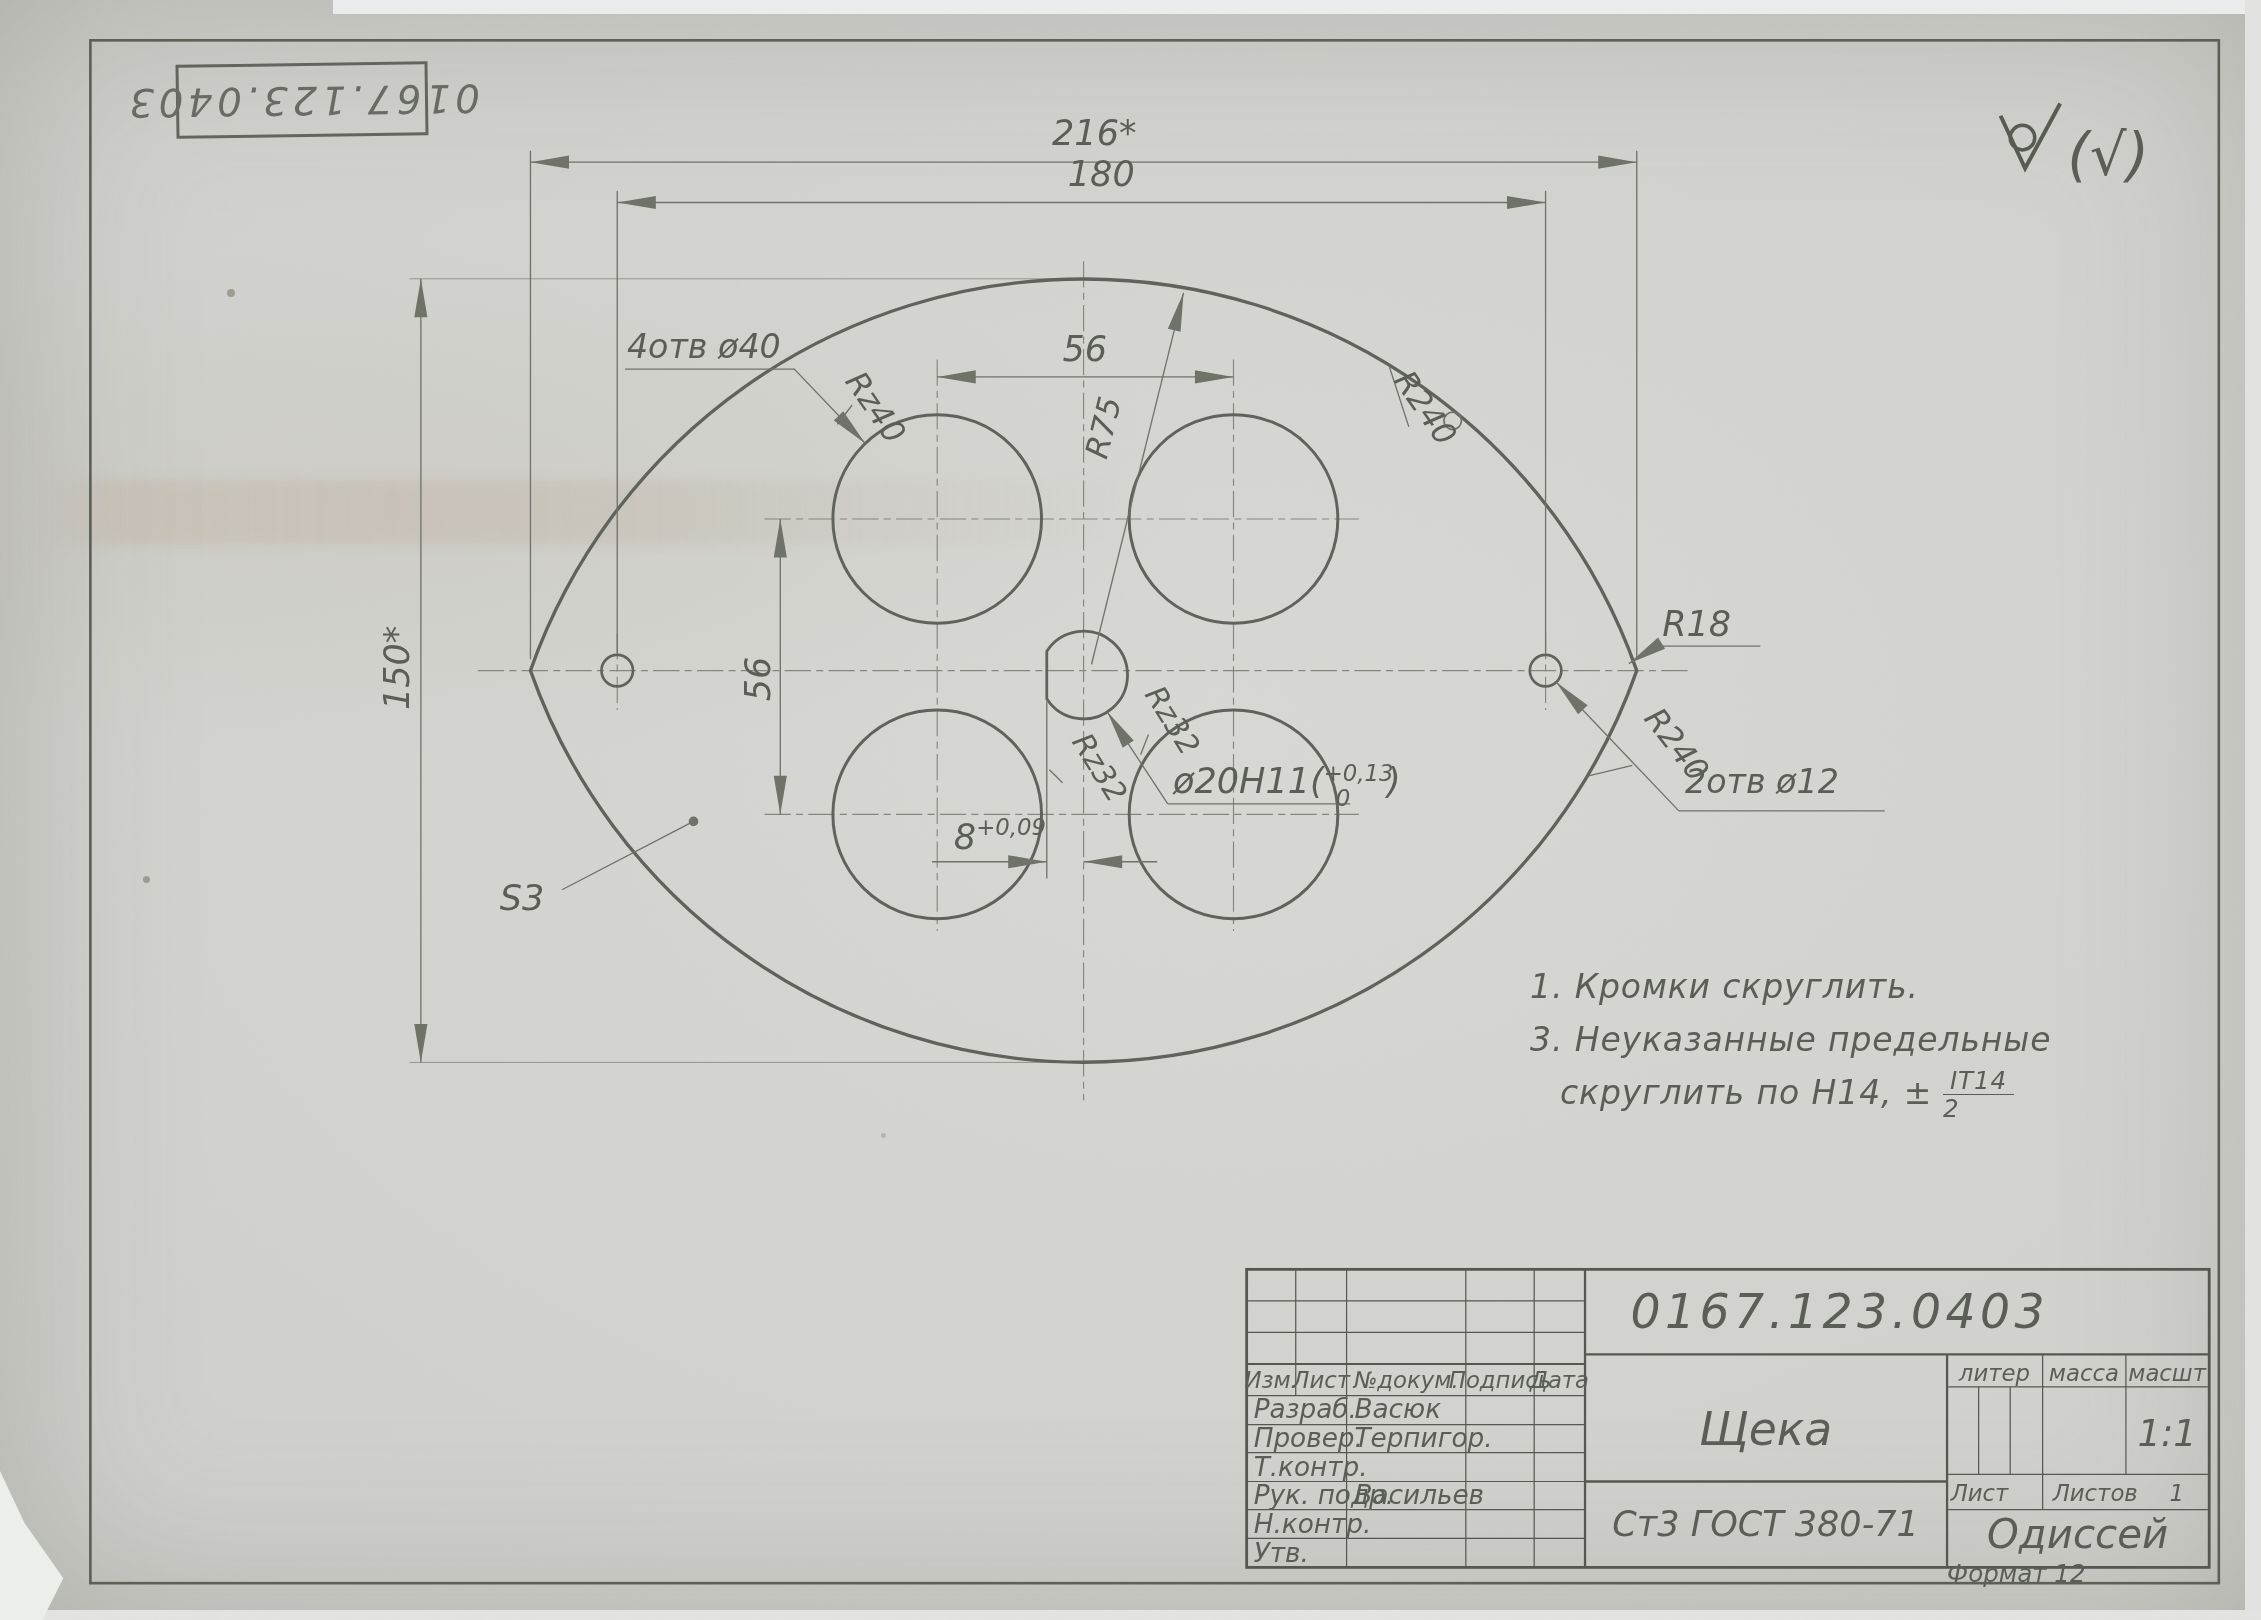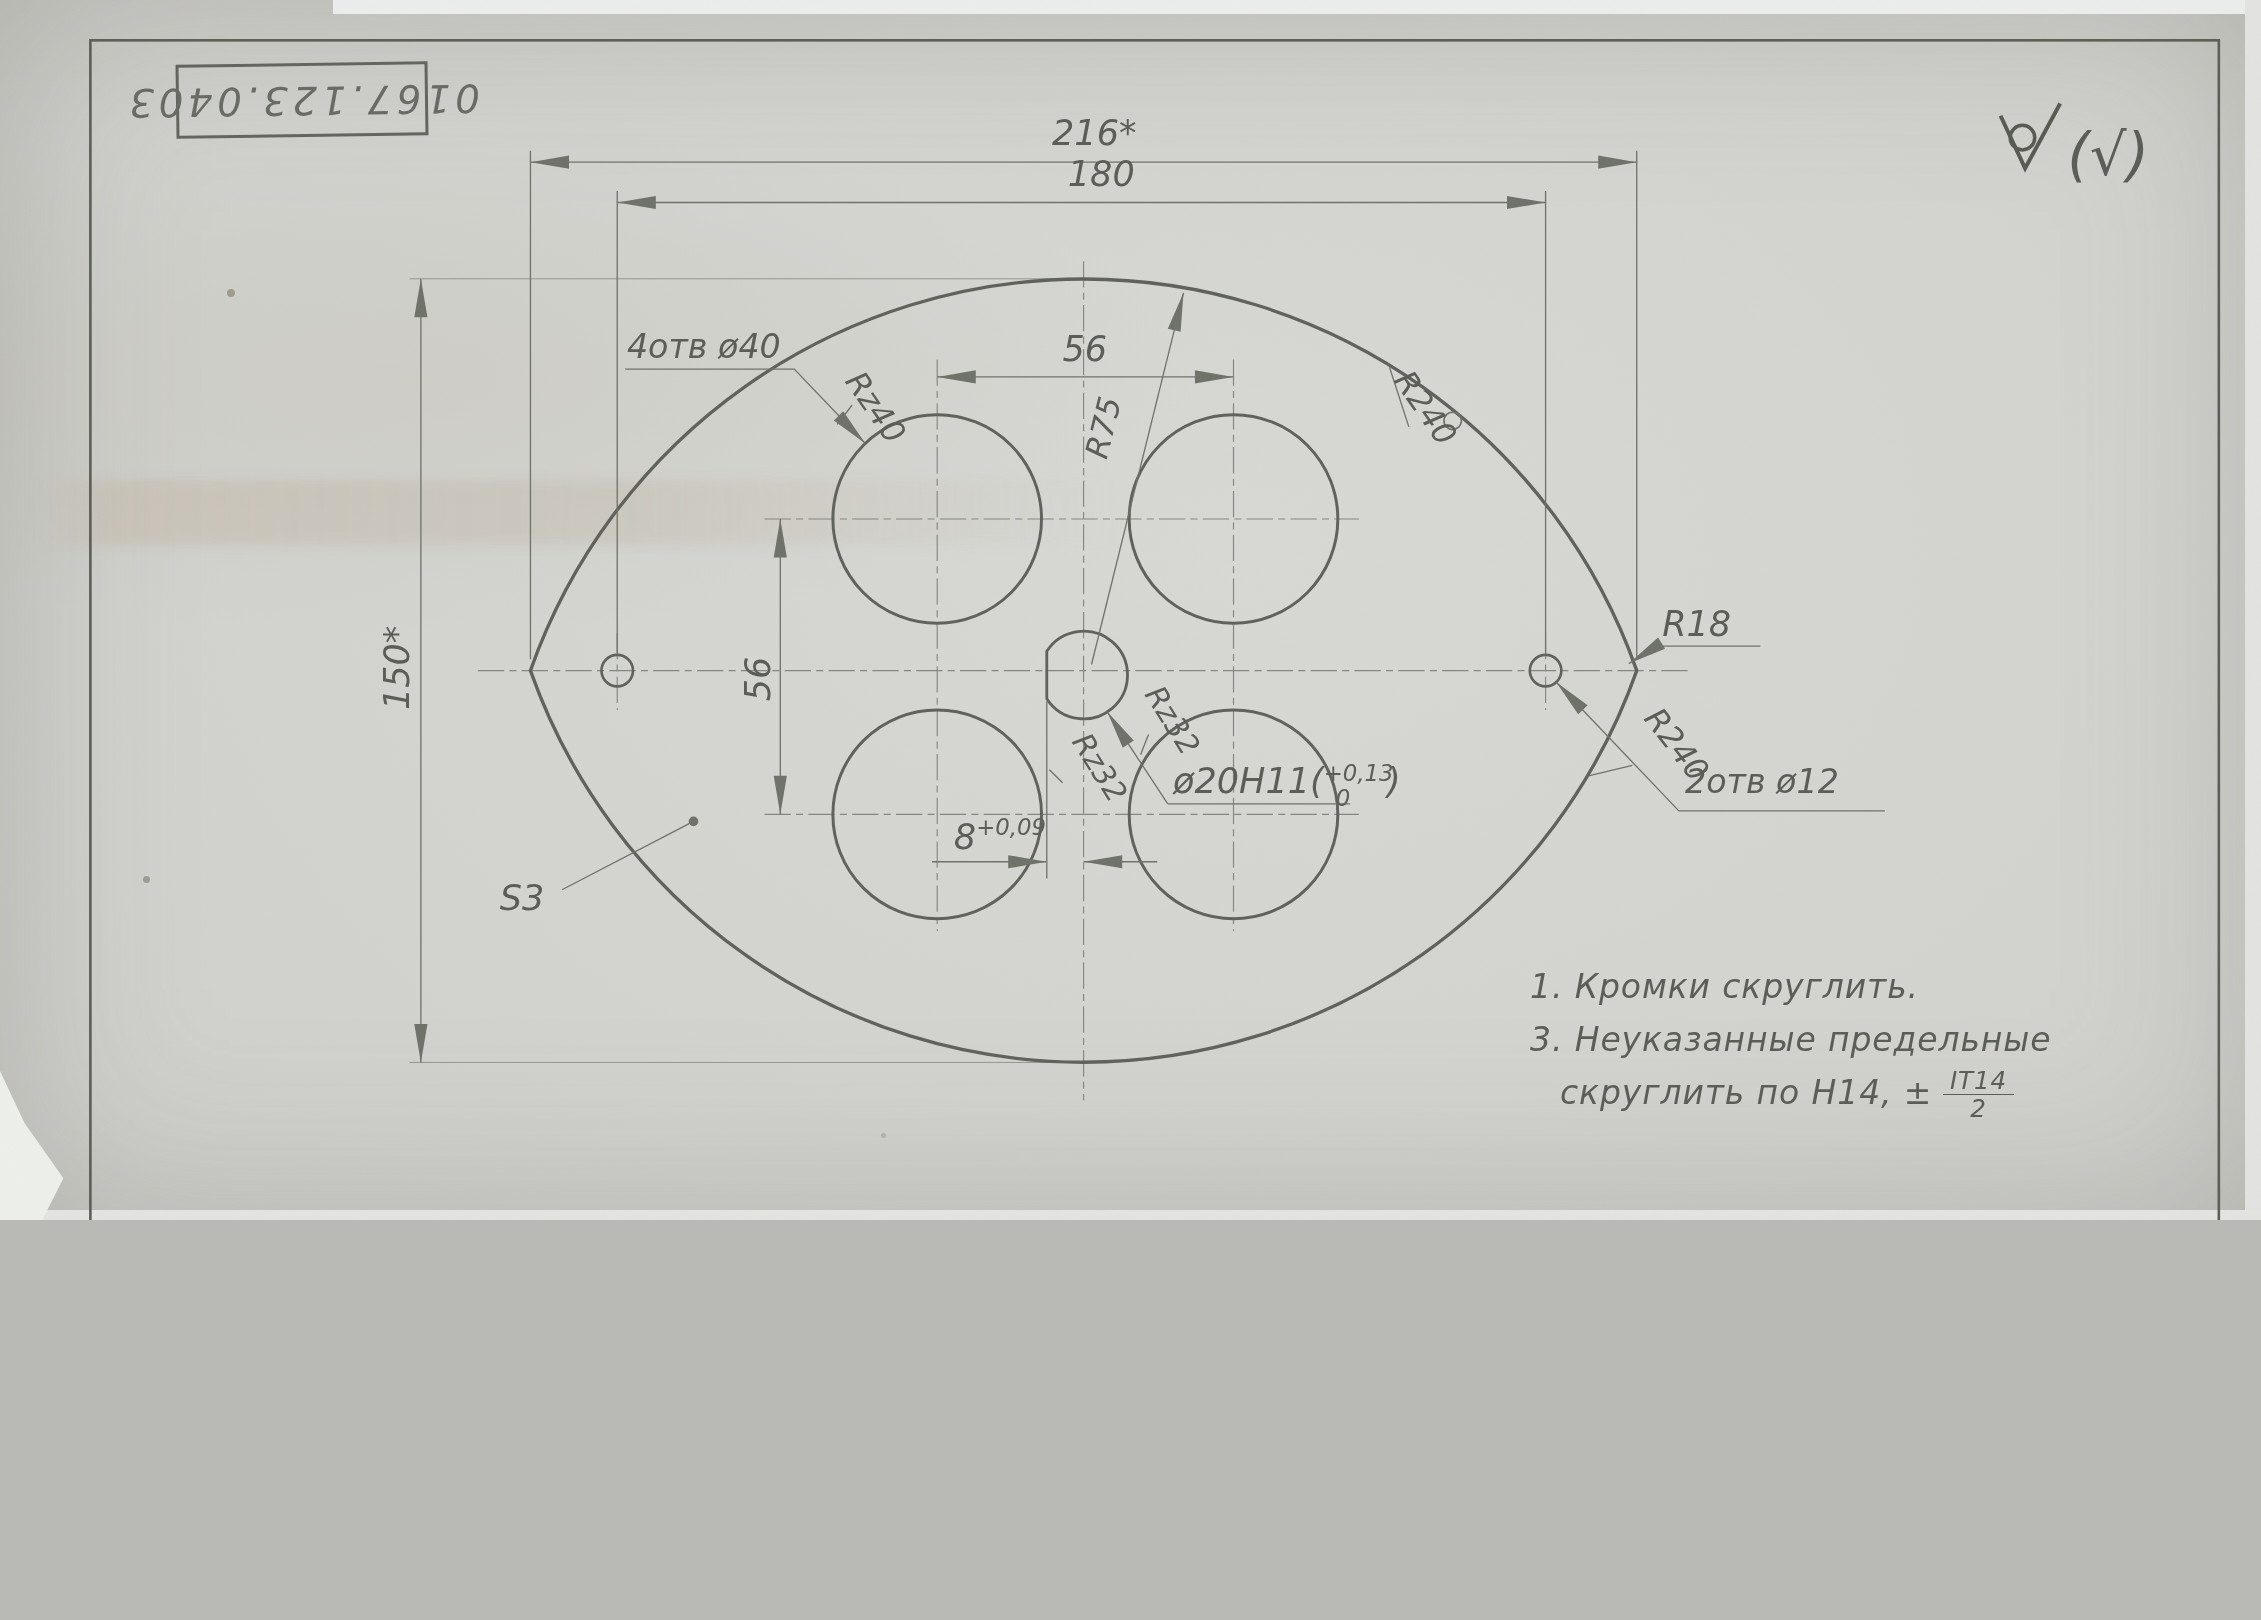--- a/index.html
+++ b/index.html
@@ -1,17 +1,17 @@
 <!DOCTYPE html>
 <html style="font-size:14px"><head>
 <meta charset="utf-8">
 <style>
   html,body{margin:0;padding:0;background:#b9bab6;}
   .sheet{
-    position:relative;width:2261px;height:1220px;overflow:hidden;
+    position:relative;width:2261px;height:1620px;overflow:hidden;
     background:
       radial-gradient(1140px 368px at 18% 31%, rgba(176,162,140,0.14), rgba(176,162,140,0) 70%),
       radial-gradient(1929px 1315px at 55% 45%, #d8d9d5 0%, #d0d1cd 80%, #c9cac6 100%);
     box-shadow: inset 0 0 193px rgba(92,90,80,0.28);
     font-family:"DejaVu Sans", sans-serif;
   }
   .edge{position:absolute;}
   .edge-top{left:333px;top:0;width:1928px;height:14px;background:#eceded;}
   .edge-right{right:0;top:0;width:16px;height:1620px;background:#e3e4e1;}
   .edge-bottom{left:0;bottom:0;width:2261px;height:10.5px;background:#e4e5e2;}
@@ -28,21 +28,21 @@
   .stamp-box{position:absolute;left:176px;top:63px;width:246px;height:68px;
     border:3.1px solid #4f524a;transform:rotate(-0.8deg);display:flex;
     align-items:center;justify-content:center;opacity:.85;}
   .stamp-box .stamp-text{transform:rotate(180deg);font-size:39px;letter-spacing:4.4px;
     color:#565951;font-style:italic;}
 
   .notes{position:absolute;left:1530px;top:960px;width:561px;color:#5b5e56;
     font-size:33px;font-style:italic;line-height:53px;letter-spacing:0.9px;}
   .notes .note-cont{padding-left:30px;}
   .notes .note4{margin-top:30px;}
-  .frac{display:inline-block;vertical-align:middle;text-align:center;margin-left:10.5px;
+  .frac{display:inline-block;vertical-align:middle;text-align:left;margin-left:10.5px;
     font-size:24.6px;line-height:1.1;}
   .frac .num{display:block;border-bottom:1.8px solid #5b5e56;padding:0 7px;}
   .frac .den{display:block;}
 </style>
 </head>
 <body>
 
 <div class="sheet">
 
   <div class="edge edge-top"></div>

